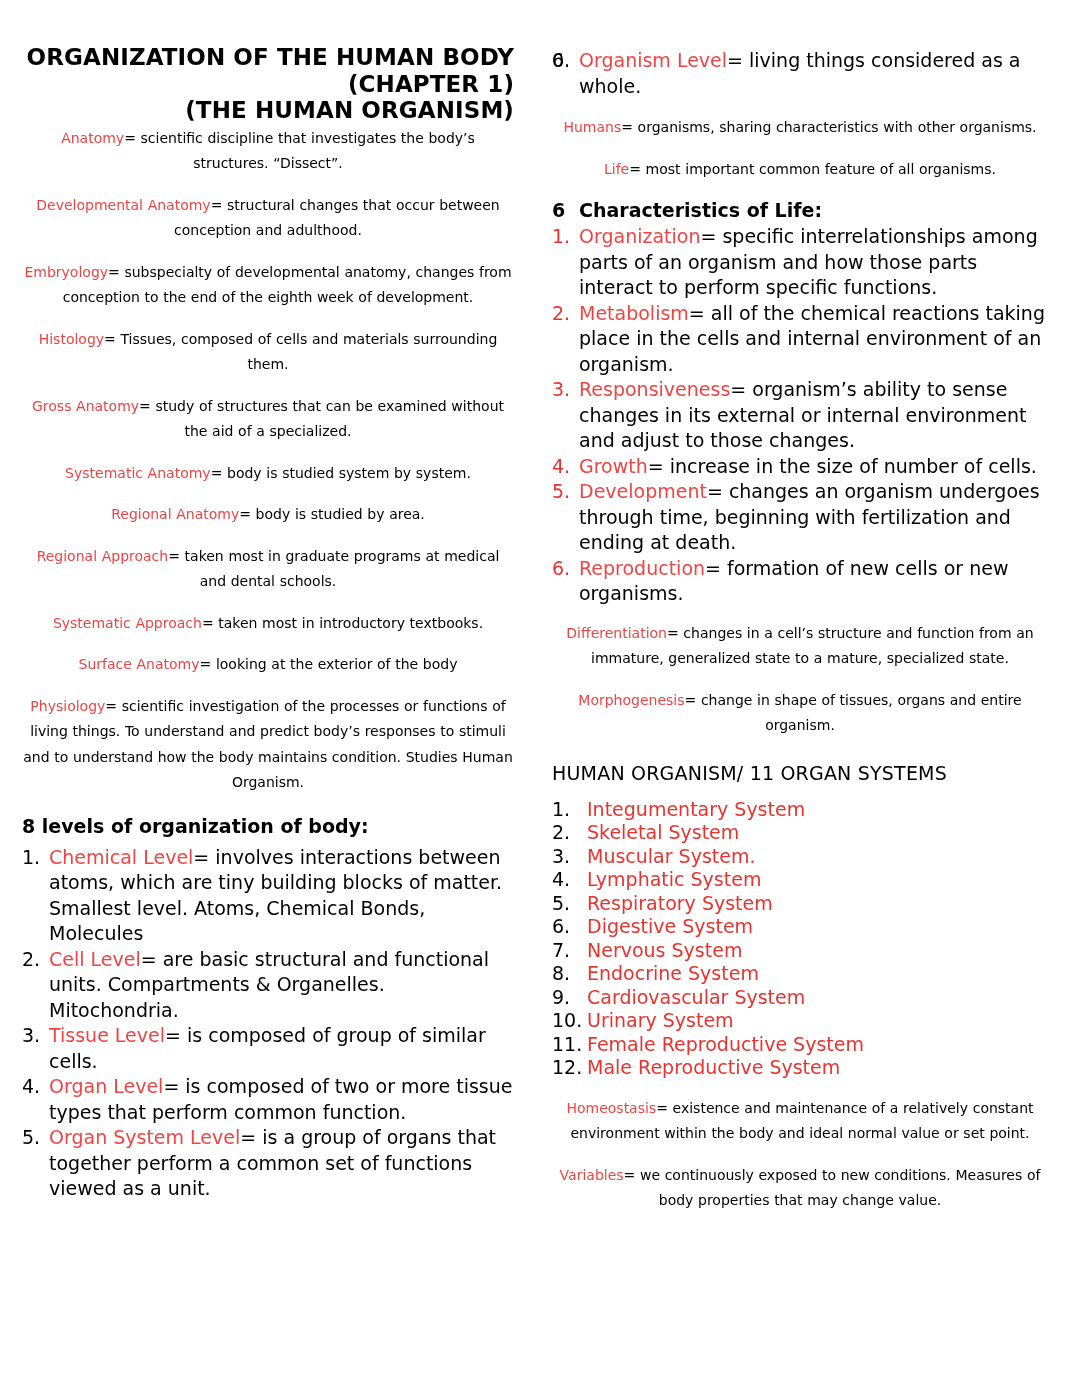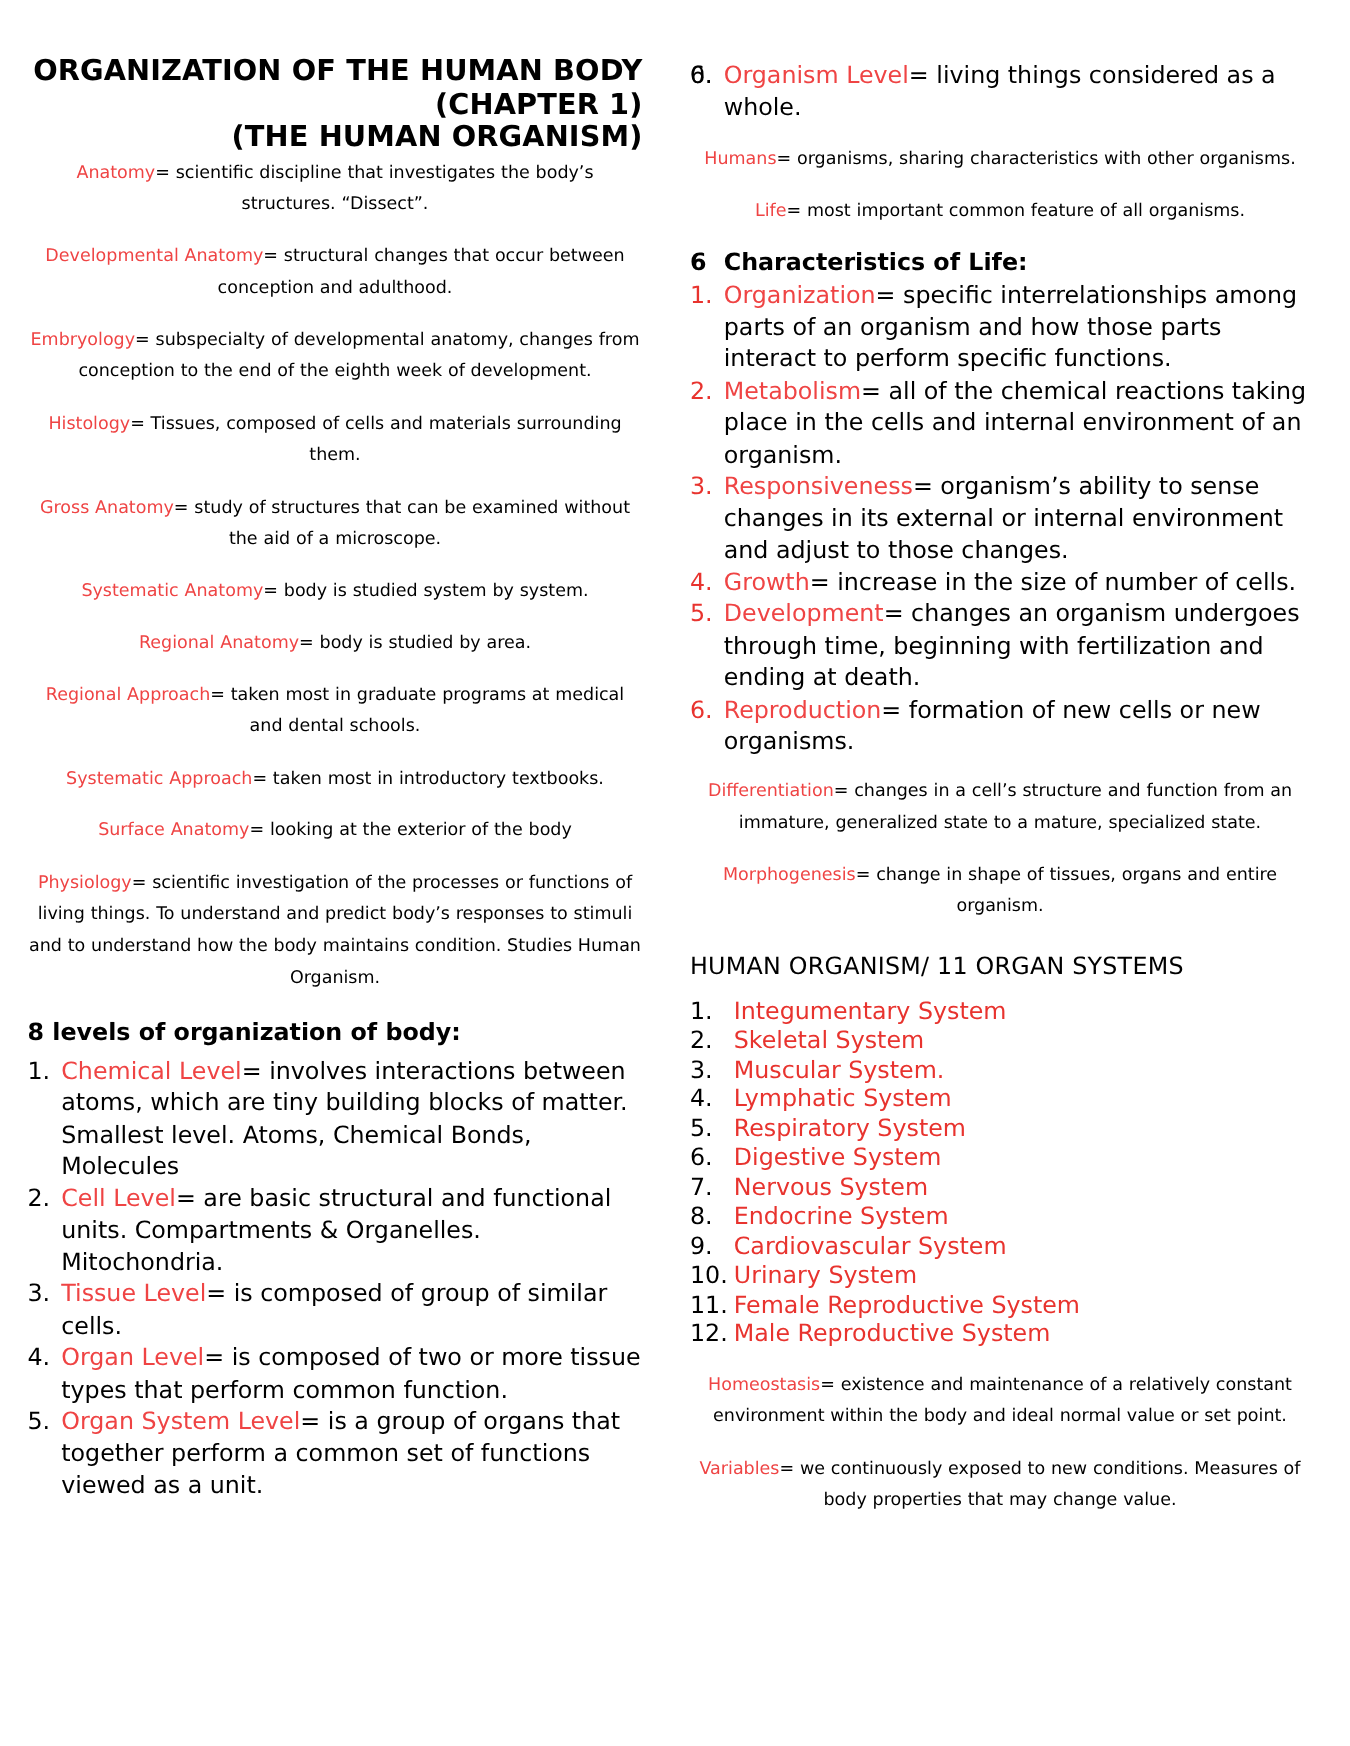--- a/index.html
+++ b/index.html
@@ -148,21 +148,21 @@
         <span class="tline">ORGANIZATION OF THE HUMAN BODY</span>
         <span class="tline">(CHAPTER 1)</span>
         <span class="tline">(THE HUMAN ORGANISM)</span>
       </div>
 
       <div>
         <p class="para"><span class="term">Anatomy</span><span>= scientific discipline that investigates the body’s structures. “Dissect”.</span></p>
         <p class="para"><span class="term">Developmental Anatomy</span><span>= structural changes that occur between conception and adulthood.</span></p>
         <p class="para"><span class="term">Embryology</span><span>= subspecialty of developmental anatomy, changes from conception to the end of the eighth week of development.</span></p>
         <p class="para"><span class="term">Histology</span><span>= Tissues, composed of cells and materials surrounding them.</span></p>
-        <p class="para"><span class="term">Gross Anatomy</span><span>= study of structures that can be examined without the aid of a microscope.</span></p>
+        <p class="para"><span class="term">Gross Anatomy</span><span>= study of structures that can be examined without the aid of a specialized.</span></p>
         <p class="para"><span class="term">Systematic Anatomy</span><span>= body is studied system by system.</span></p>
         <p class="para"><span class="term">Regional Anatomy</span><span>= body is studied by area.</span></p>
         <p class="para"><span class="term">Regional Approach</span><span>= taken most in graduate programs at medical and dental schools.</span></p>
         <p class="para"><span class="term">Systematic Approach</span><span>= taken most in introductory textbooks.</span></p>
         <p class="para"><span class="term">Surface Anatomy</span><span>= looking at the exterior of the body</span></p>
         <p class="para"><span class="term">Physiology</span><span>= scientific investigation of the processes or functions of living things. To understand and predict body’s responses to stimuli and to understand how the body maintains condition. Studies Human Organism.</span></p>
       </div>
 
       <div class="section-head">8 levels of organization of body:</div>
 

